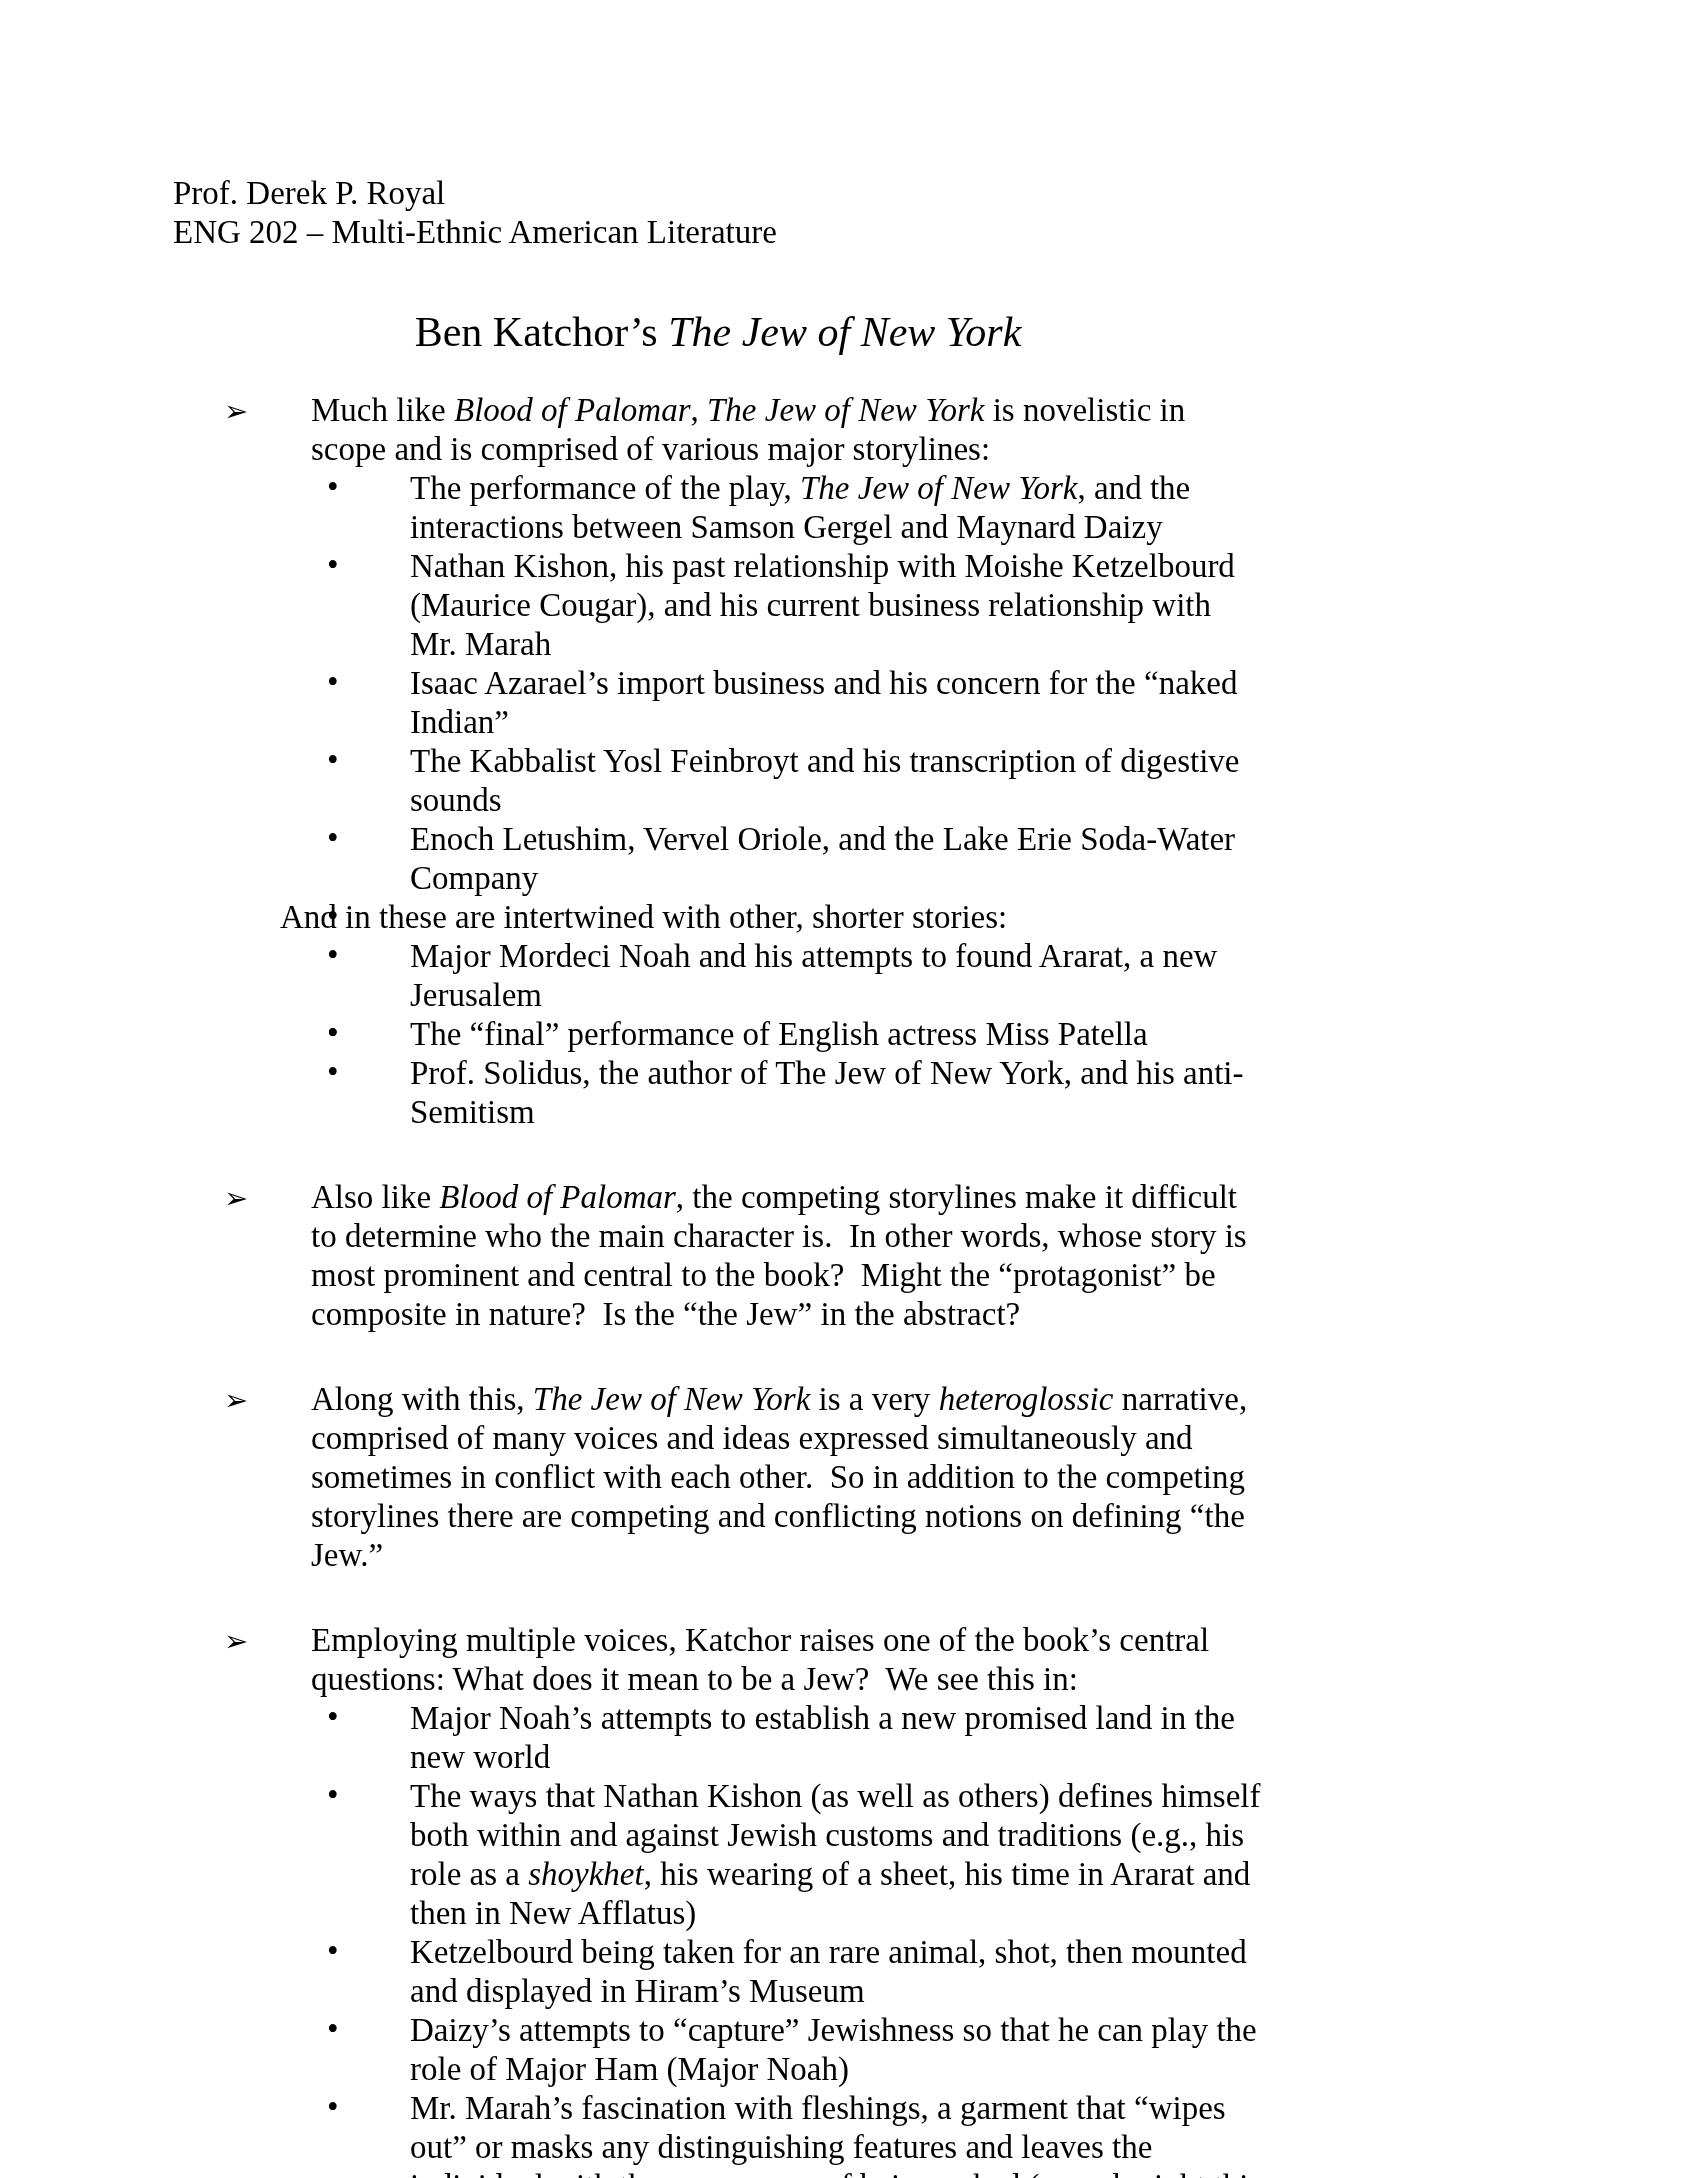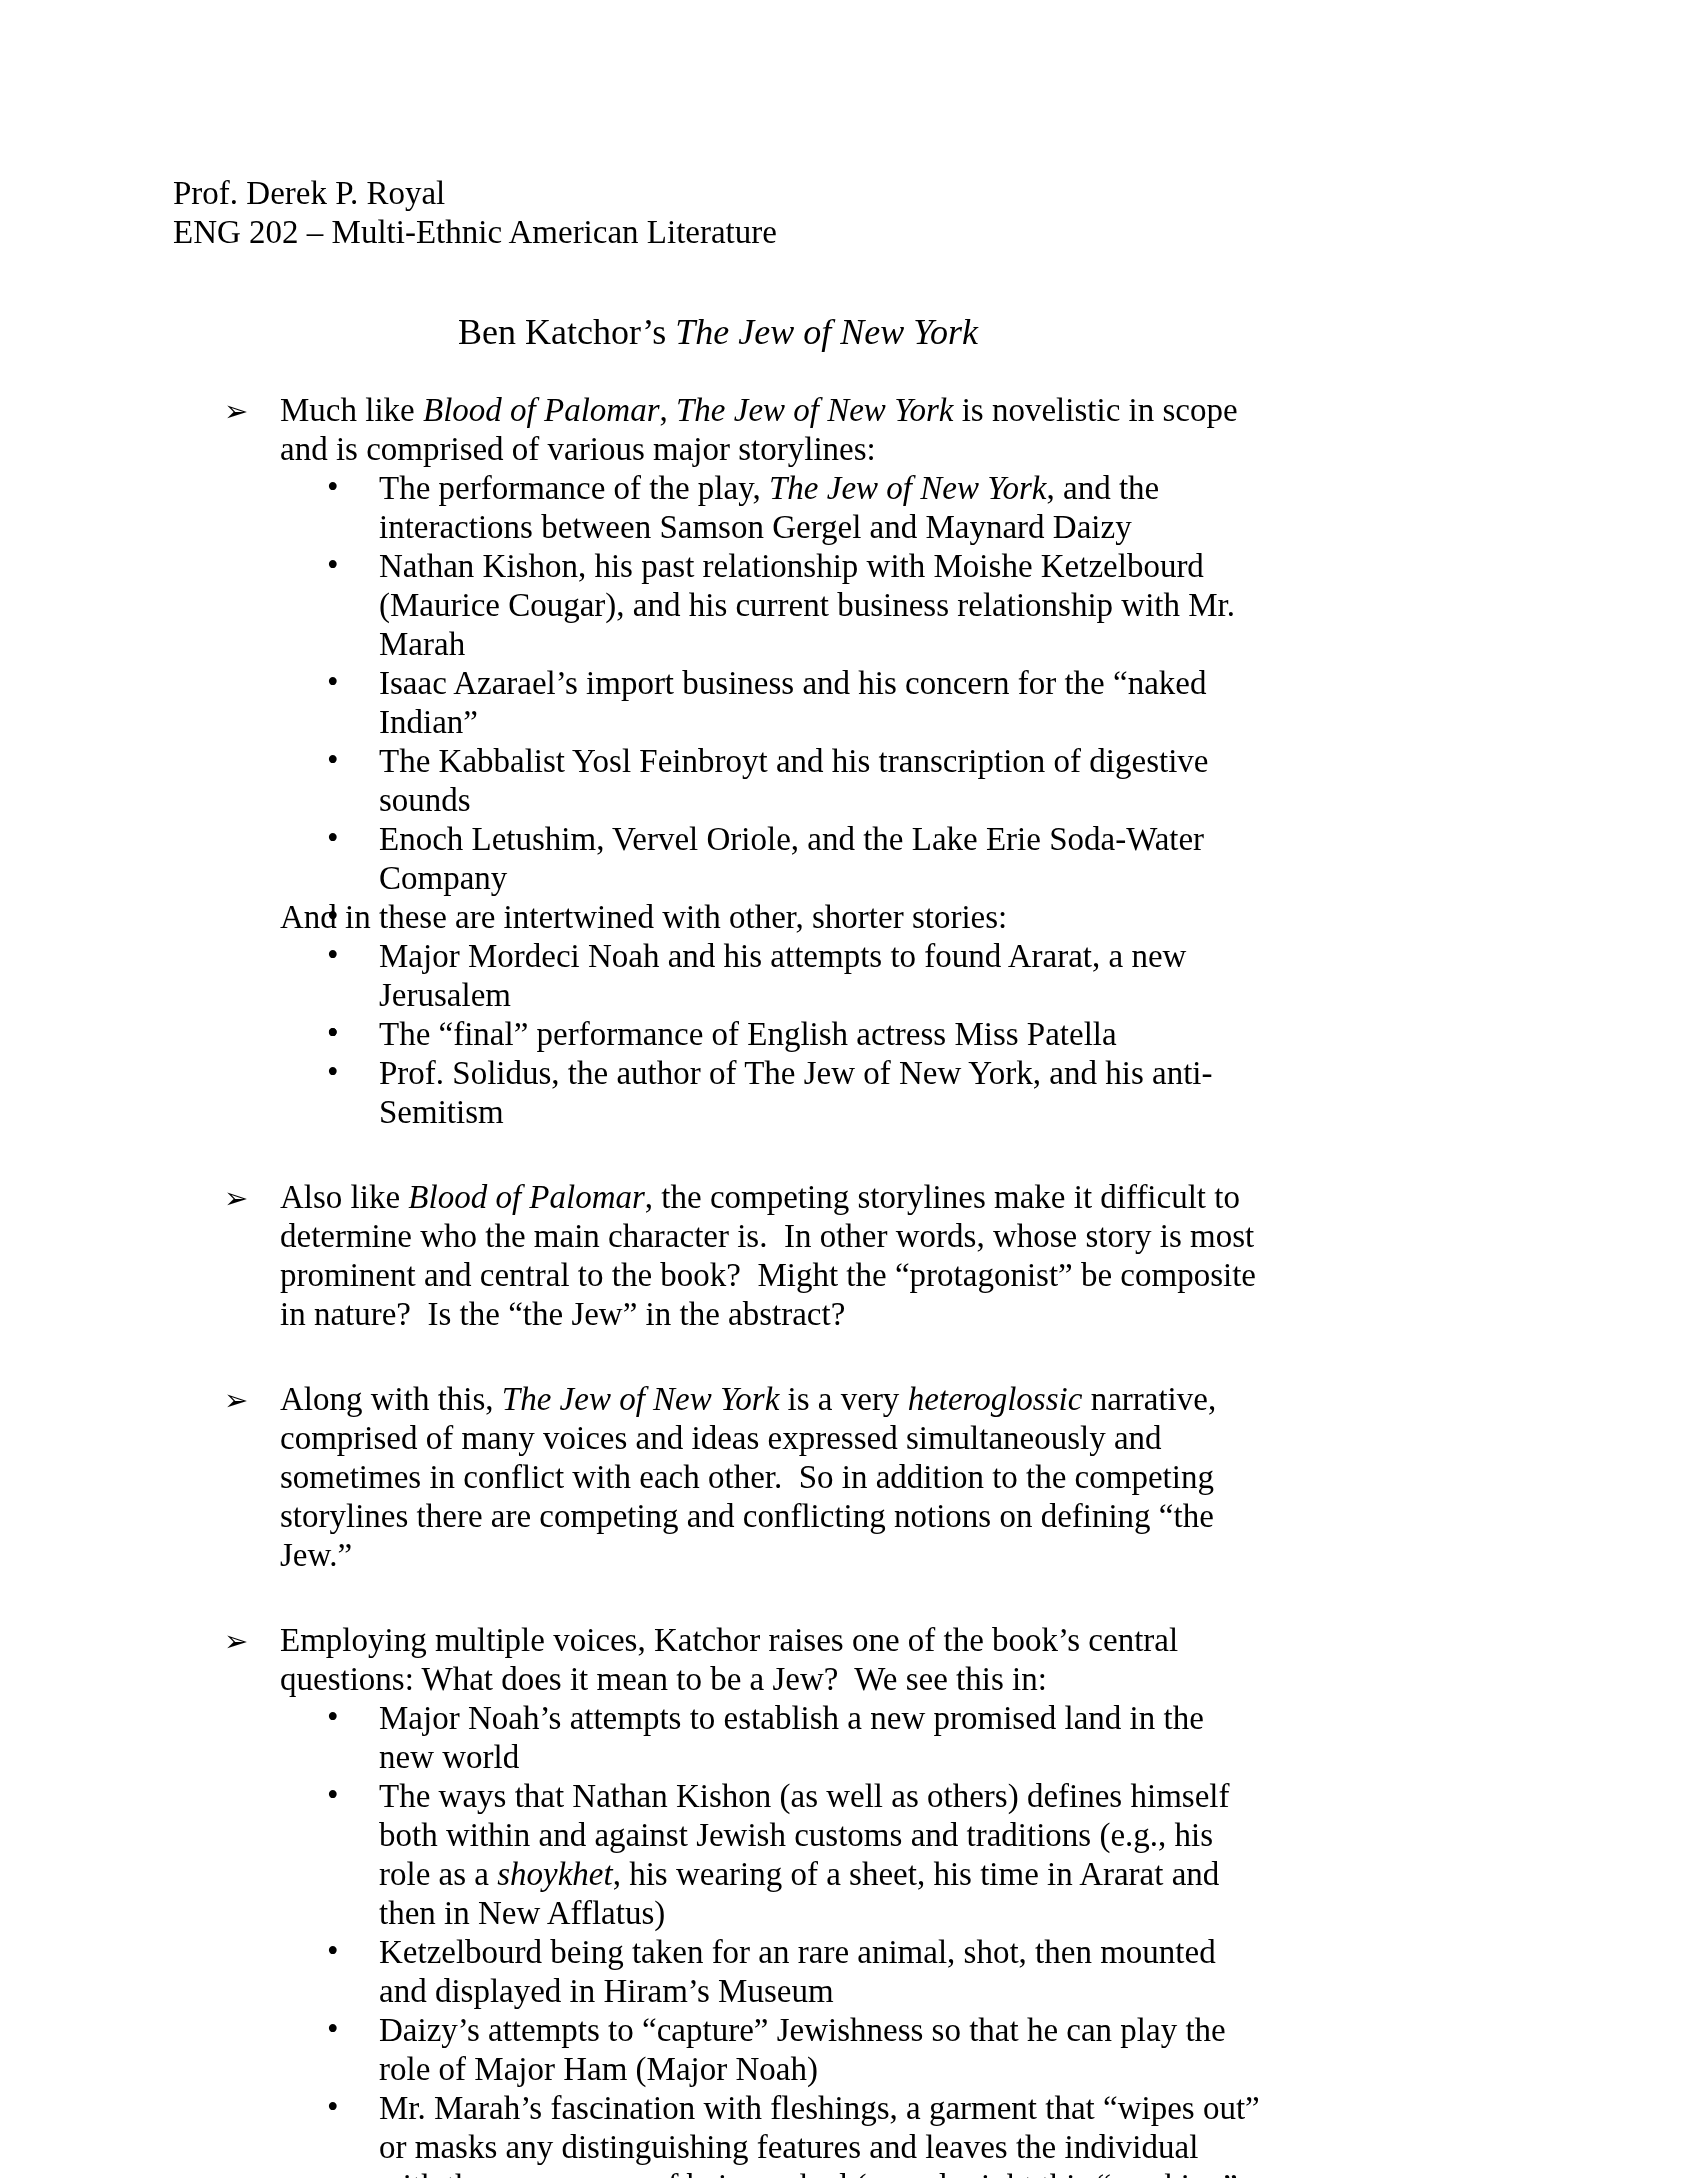--- a/index.html
+++ b/index.html
@@ -12,29 +12,29 @@
     font-family: "Liberation Serif", serif;
     font-size: 33px;
     line-height: 39px;
     box-sizing: border-box;
     padding: 174px 166px 0 173px;
     overflow: hidden;
   }
   .hline { white-space: pre-wrap; }
   .title {
     text-align: center;
-    font-size: 36px;
+    font-size: 42px;
     line-height: 50px;
     margin-top: 55px;
     white-space: pre-wrap;
   }
   #sections { margin-top: 34px; }
   .sec + .sec { margin-top: 46px; }
   .row { position: relative; }
-  .row .txt { white-space: pre-wrap; }
+  .row .txt { white-space: pre-wrap; margin-left: 31px; }
   .l1 { padding-left: 107px; }
   .l1 .marker {
     position: absolute;
     left: 51px;
     top: 1px;
     font-family: "DejaVu Sans", sans-serif;
     font-size: 29px;
   }
   .l2 { padding-left: 206px; }
   .l2 .marker {

